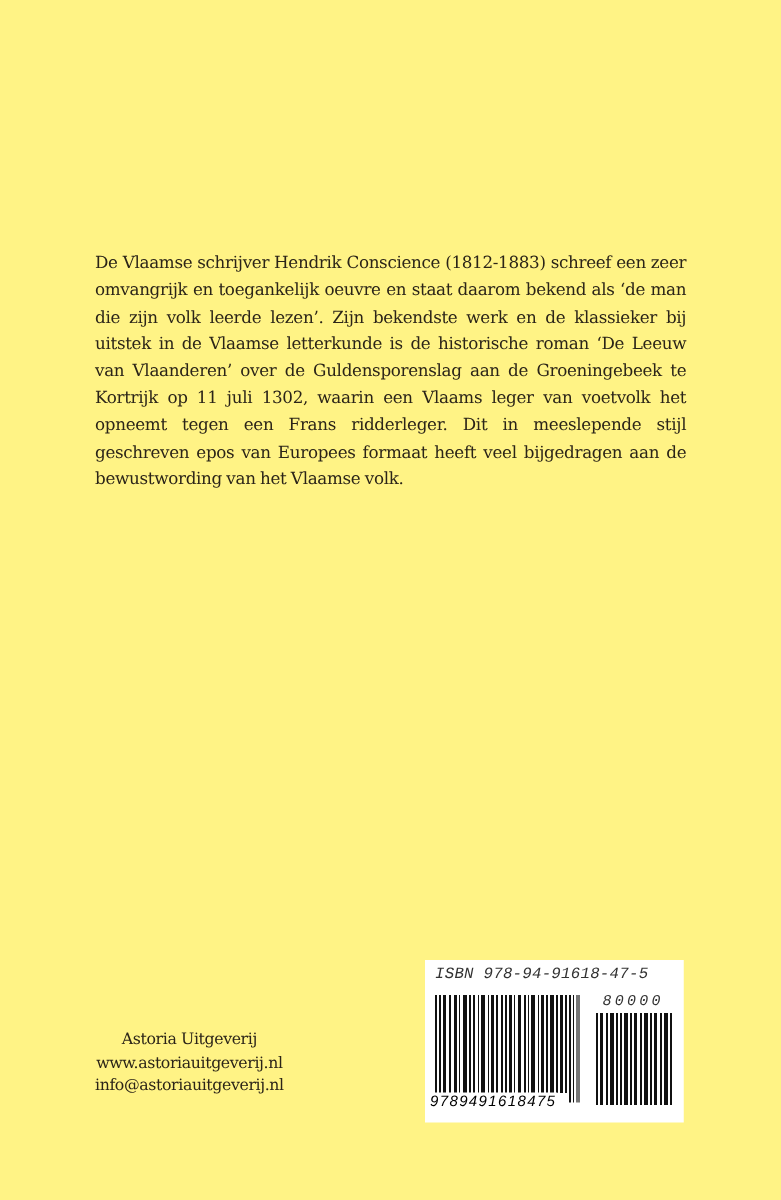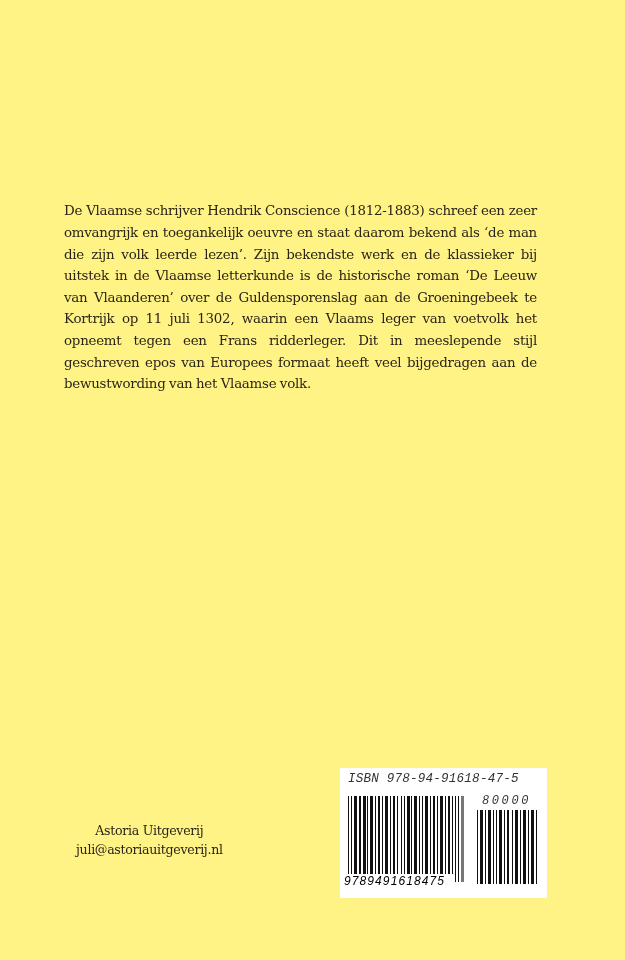--- a/index.html
+++ b/index.html
@@ -5,21 +5,21 @@
     html, body { margin: 0; padding: 0; }
     body {
       width: 625px; height: 960px;
       background: #fff385;
       position: relative; overflow: hidden;
       font-family: "DejaVu Serif", serif;
       color: #2b2418;
     }
     .blurb {
       position: absolute;
-      left: 64px; top: 187px;
+      left: 76px; top: 187px;
       width: 473px;
       font-size: 13.4px;
       line-height: 21.6px;
       text-align: justify;
       letter-spacing: -0.25px;
       word-spacing: -0.5px;
     }
     .publisher {
       position: absolute;
       left: 76px; top: 822px;
@@ -78,21 +78,22 @@
   </style>
 </head>
 <body>
 
 <div>
 
   <p class="blurb">De Vlaamse schrijver Hendrik Conscience (1812-1883) schreef een zeer omvangrijk en toegankelijk oeuvre en staat daarom bekend als ‘de man die zijn volk leerde lezen’. Zijn bekendste werk en de klassieker bij uitstek in de Vlaamse letterkunde is de historische roman ‘De Leeuw van Vlaanderen’ over de Guldensporenslag aan de Groeningebeek te Kortrijk op 11 juli 1302, waarin een Vlaams leger van voetvolk het opneemt tegen een Frans ridderleger. Dit in meeslepende stijl geschreven epos van Europees formaat heeft veel bijgedragen aan de bewustwording van het Vlaamse volk.</p>
 
   <div class="publisher">
     <div>Astoria Uitgeverij</div>
-    <div>juli@astoriauitgeverij.nl</div>
+    <div>www.astoriauitgeverij.nl</div>
+    <div>info@astoriauitgeverij.nl</div>
   </div>
 
   <div class="barcode-box">
     <div class="isbn-text">ISBN 978-94-91618-47-5</div>
 
     <svg class="main-bars" viewBox="0 0 120 86" preserveAspectRatio="none">
       <g fill="#111">
         <rect x="2" y="0" width="1.4" height="86"></rect>
         <rect x="5" y="0" width="1.4" height="86"></rect>
         <rect x="8" y="0" width="3" height="78"></rect>

